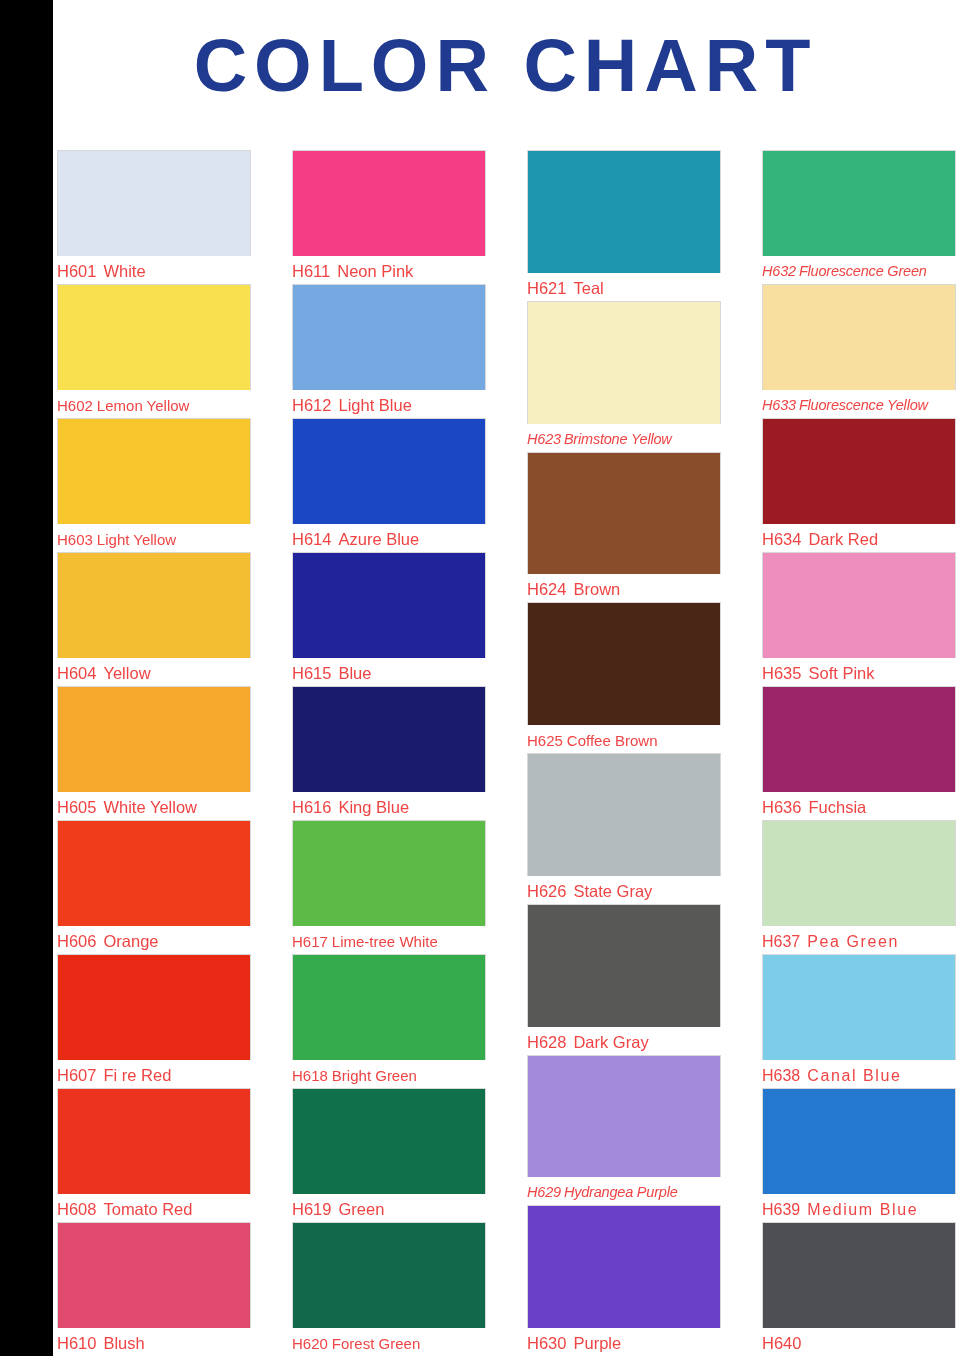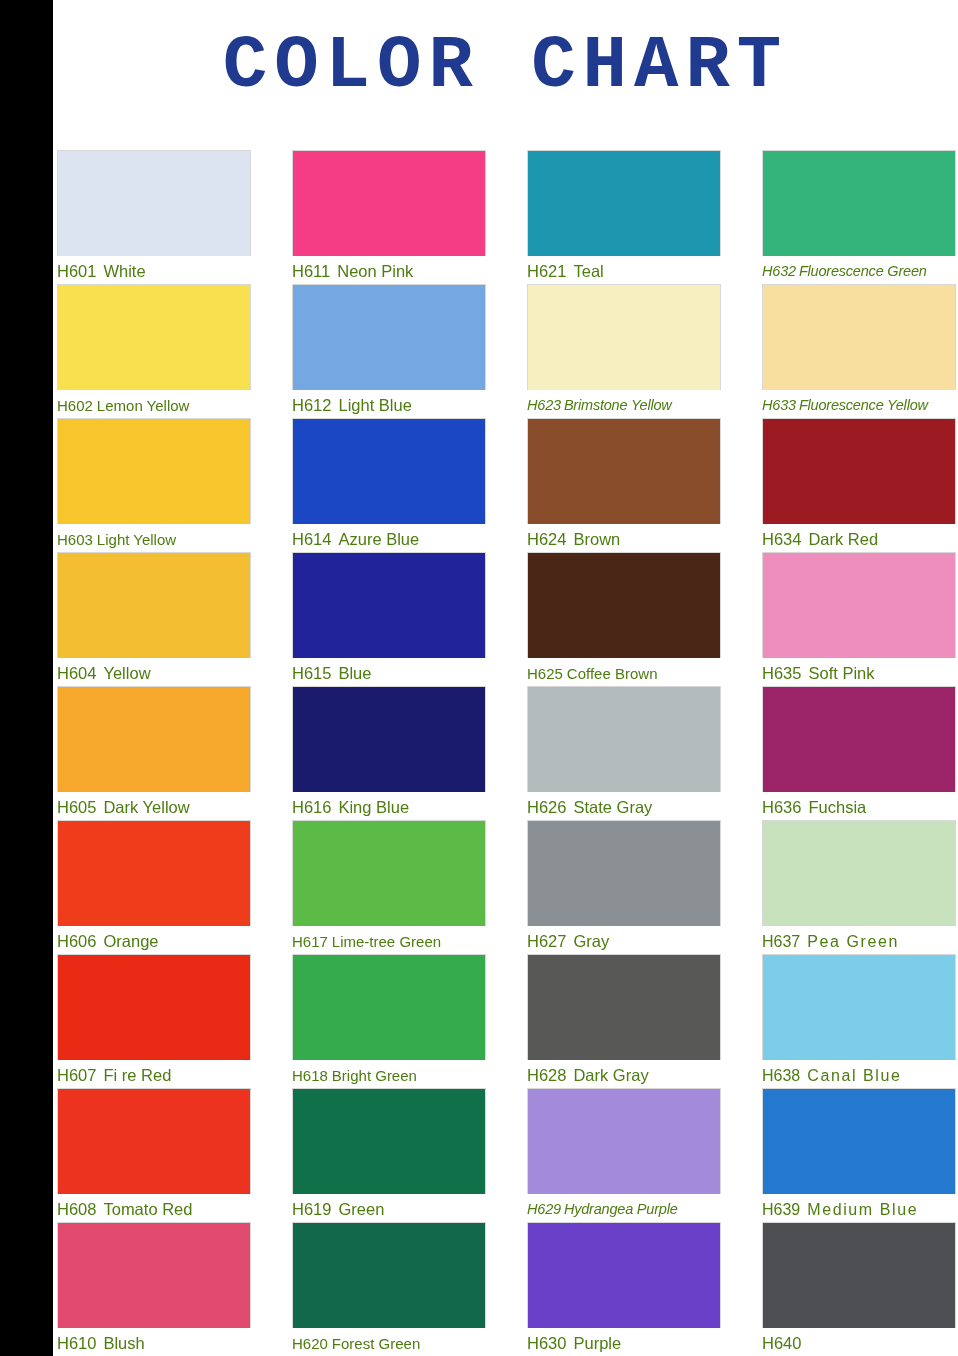--- a/index.html
+++ b/index.html
@@ -31,21 +31,21 @@
 
   
   #title {
     position: absolute;
     left: 53px;
     top: 16px;
     width: 905px;
     height: 100px;
     line-height: 100px;
     text-align: center;
-    font-family: Liberation Mono, monospace;
+    font-family: Liberation Sans, sans-serif;
     font-weight: 700;
     font-size: 74px;
     letter-spacing: 7px;
     color: #1f3a8f;
     white-space: nowrap;
   }
 
   
   #grid {
     position: absolute;
@@ -78,21 +78,21 @@
     border-bottom: none;
     margin-bottom: 3px;
   }
 
   .label {
     flex: 0 0 25px;
     height: 25px;
     line-height: 25px;
     font-size: 16.5px;
     font-weight: 400;
-    color: #4d7c0f;
+    color: #ef4444;
     white-space: nowrap;
     overflow: visible;
     letter-spacing: 0px;
   }
 
   .label .code { margin-right: 7px; }
 
   
   .label.tight { font-size: 15px; }
   .label.tight .code { margin-right: 4px; }
@@ -123,21 +123,21 @@
         <div class="cell">
           <div class="swatch" style="background: rgb(246, 198, 44);"></div>
           <div class="label tight"><span class="code">H603</span><span class="name">Light  Yellow</span></div>
         </div>
         <div class="cell">
           <div class="swatch" style="background: rgb(244, 190, 51);"></div>
           <div class="label"><span class="code">H604</span><span class="name">Yellow</span></div>
         </div>
         <div class="cell">
           <div class="swatch" style="background: rgb(245, 168, 43);"></div>
-          <div class="label"><span class="code">H605</span><span class="name">Dark Yellow</span></div>
+          <div class="label"><span class="code">H605</span><span class="name">White Yellow</span></div>
         </div>
         <div class="cell">
           <div class="swatch" style="background: rgb(239, 61, 28);"></div>
           <div class="label"><span class="code">H606</span><span class="name">Orange</span></div>
         </div>
         <div class="cell">
           <div class="swatch" style="background: rgb(232, 42, 21);"></div>
           <div class="label"><span class="code">H607</span><span class="name">Fi re Red</span></div>
         </div>
         <div class="cell">
@@ -165,21 +165,21 @@
         <div class="cell">
           <div class="swatch" style="background: rgb(33, 35, 155);"></div>
           <div class="label"><span class="code">H615</span><span class="name">Blue</span></div>
         </div>
         <div class="cell">
           <div class="swatch" style="background: rgb(27, 27, 110);"></div>
           <div class="label"><span class="code">H616</span><span class="name">King Blue</span></div>
         </div>
         <div class="cell">
           <div class="swatch" style="background: rgb(92, 187, 70);"></div>
-          <div class="label tight"><span class="code">H617</span><span class="name">Lime-tree Green</span></div>
+          <div class="label tight"><span class="code">H617</span><span class="name">Lime-tree White</span></div>
         </div>
         <div class="cell">
           <div class="swatch" style="background: rgb(53, 171, 76);"></div>
           <div class="label tight"><span class="code">H618</span><span class="name">Bright Green</span></div>
         </div>
         <div class="cell">
           <div class="swatch" style="background: rgb(16, 112, 74);"></div>
           <div class="label"><span class="code">H619</span><span class="name">Green</span></div>
         </div>
         <div class="cell">
@@ -202,24 +202,20 @@
         </div>
         <div class="cell">
           <div class="swatch" style="background: rgb(74, 38, 23);"></div>
           <div class="label tight"><span class="code">H625</span><span class="name">Coffee Brown</span></div>
         </div>
         <div class="cell">
           <div class="swatch" style="background: rgb(180, 187, 189);"></div>
           <div class="label"><span class="code">H626</span><span class="name">State Gray</span></div>
         </div>
         <div class="cell">
-          <div class="swatch" style="background: rgb(139, 144, 148);"></div>
-          <div class="label"><span class="code">H627</span><span class="name">Gray</span></div>
-        </div>
-        <div class="cell">
           <div class="swatch" style="background: rgb(88, 88, 86);"></div>
           <div class="label"><span class="code">H628</span><span class="name">Dark Gray</span></div>
         </div>
         <div class="cell">
           <div class="swatch" style="background: rgb(164, 138, 218);"></div>
           <div class="label verytight"><span class="code">H629</span><span class="name">Hydrangea Purple</span></div>
         </div>
         <div class="cell">
           <div class="swatch" style="background: rgb(107, 64, 200);"></div>
           <div class="label"><span class="code">H630</span><span class="name">Purple</span></div>

